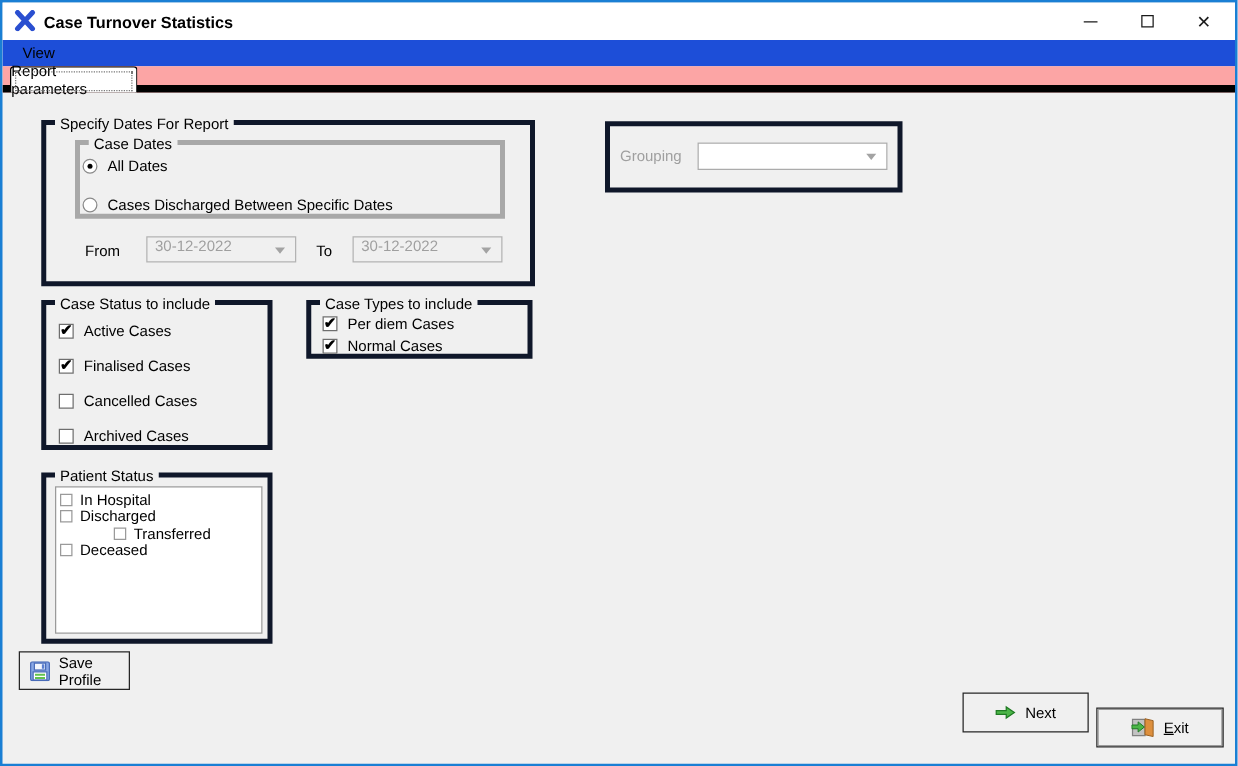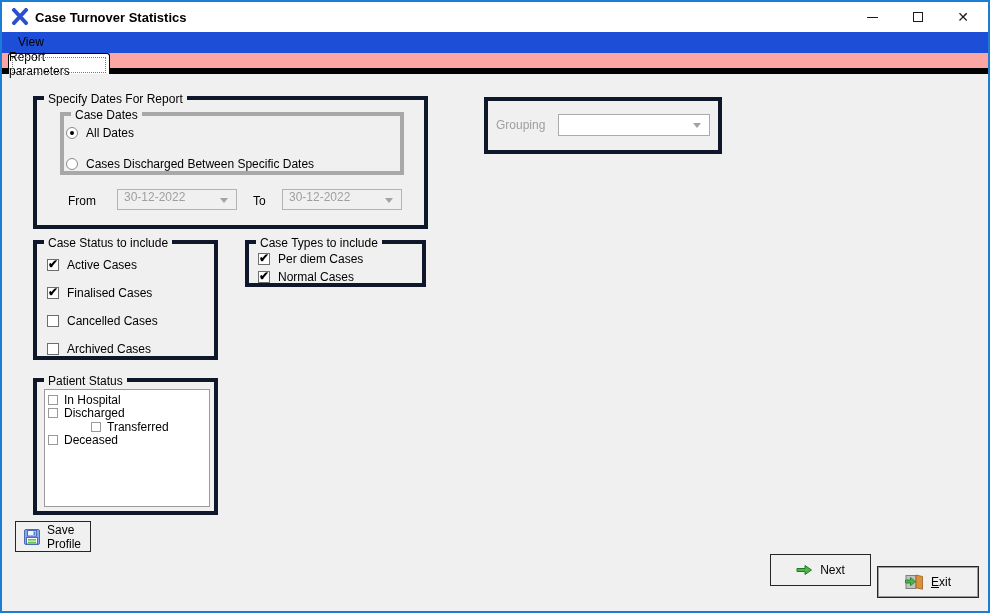--- a/index.html
+++ b/index.html
@@ -176,21 +176,21 @@
       <label class="list-item" style="top:30px;padding-left:43px;">
         <span class="checkbox small"></span>
         <span>Transferred</span>
       </label>
       <label class="list-item" style="top:43px;">
         <span class="checkbox small"></span>
         <span>Deceased</span>
       </label>
     </div>
 
-    <div class="btn left-align" style="left:13px; top:519px; width:76px; height:31px;">
+    <div class="btn left-align" style="left:13px; top:519px; width:89px; height:31px;">
       <span style="display:flex;">
         <svg width="16" height="16" viewBox="0 0 16 16">
           <rect x="0.5" y="0.5" width="15" height="15" rx="1.5" fill="#89a7e6" stroke="#4a6cb8"></rect>
           <rect x="3.5" y="1.5" width="9" height="5.5" fill="#f2f5fd" stroke="#4a6cb8"></rect>
           <rect x="9.5" y="2.4" width="2" height="3.6" fill="#5b7fd0"></rect>
           <rect x="2.5" y="8.5" width="11" height="6.5" fill="#ffffff" stroke="#4a6cb8"></rect>
           <rect x="4" y="10" width="8" height="1.6" fill="#63c24e"></rect>
           <rect x="4" y="12.6" width="8" height="1.6" fill="#63c24e"></rect>
         </svg>
       </span>

